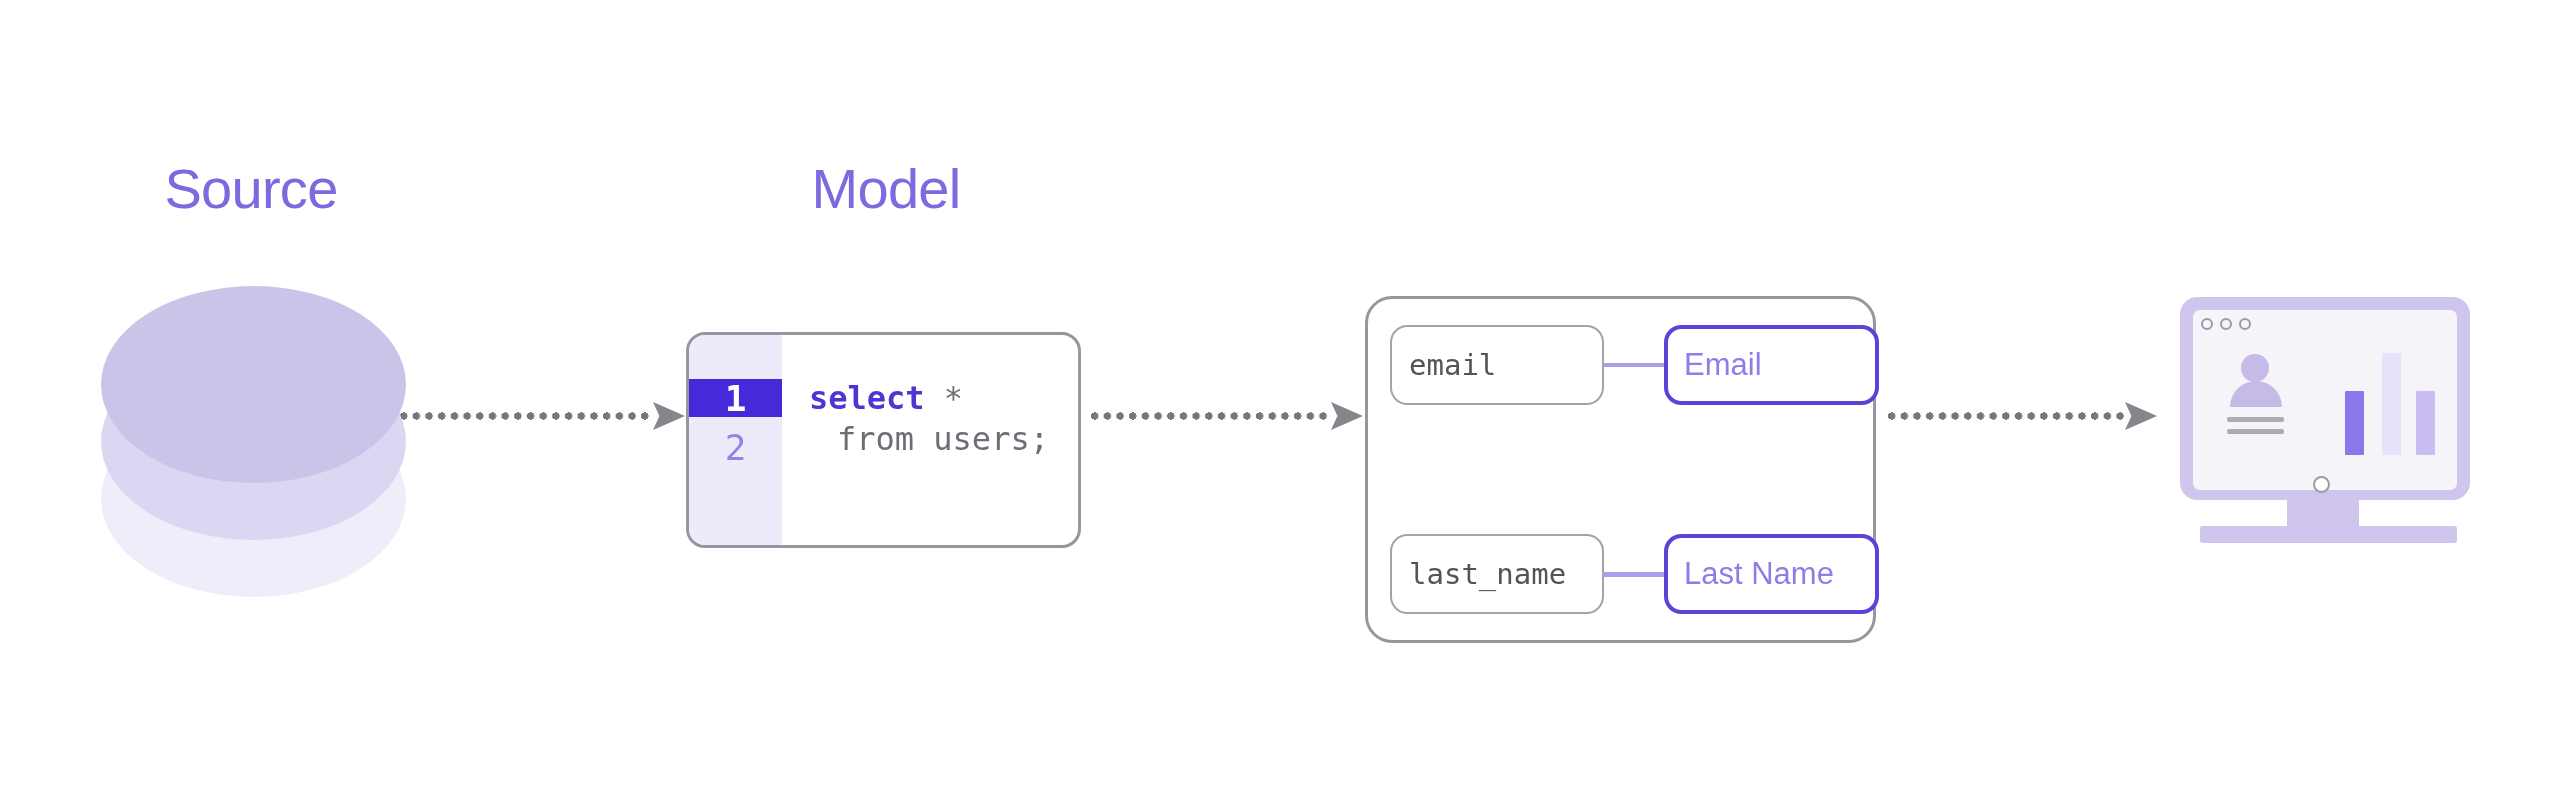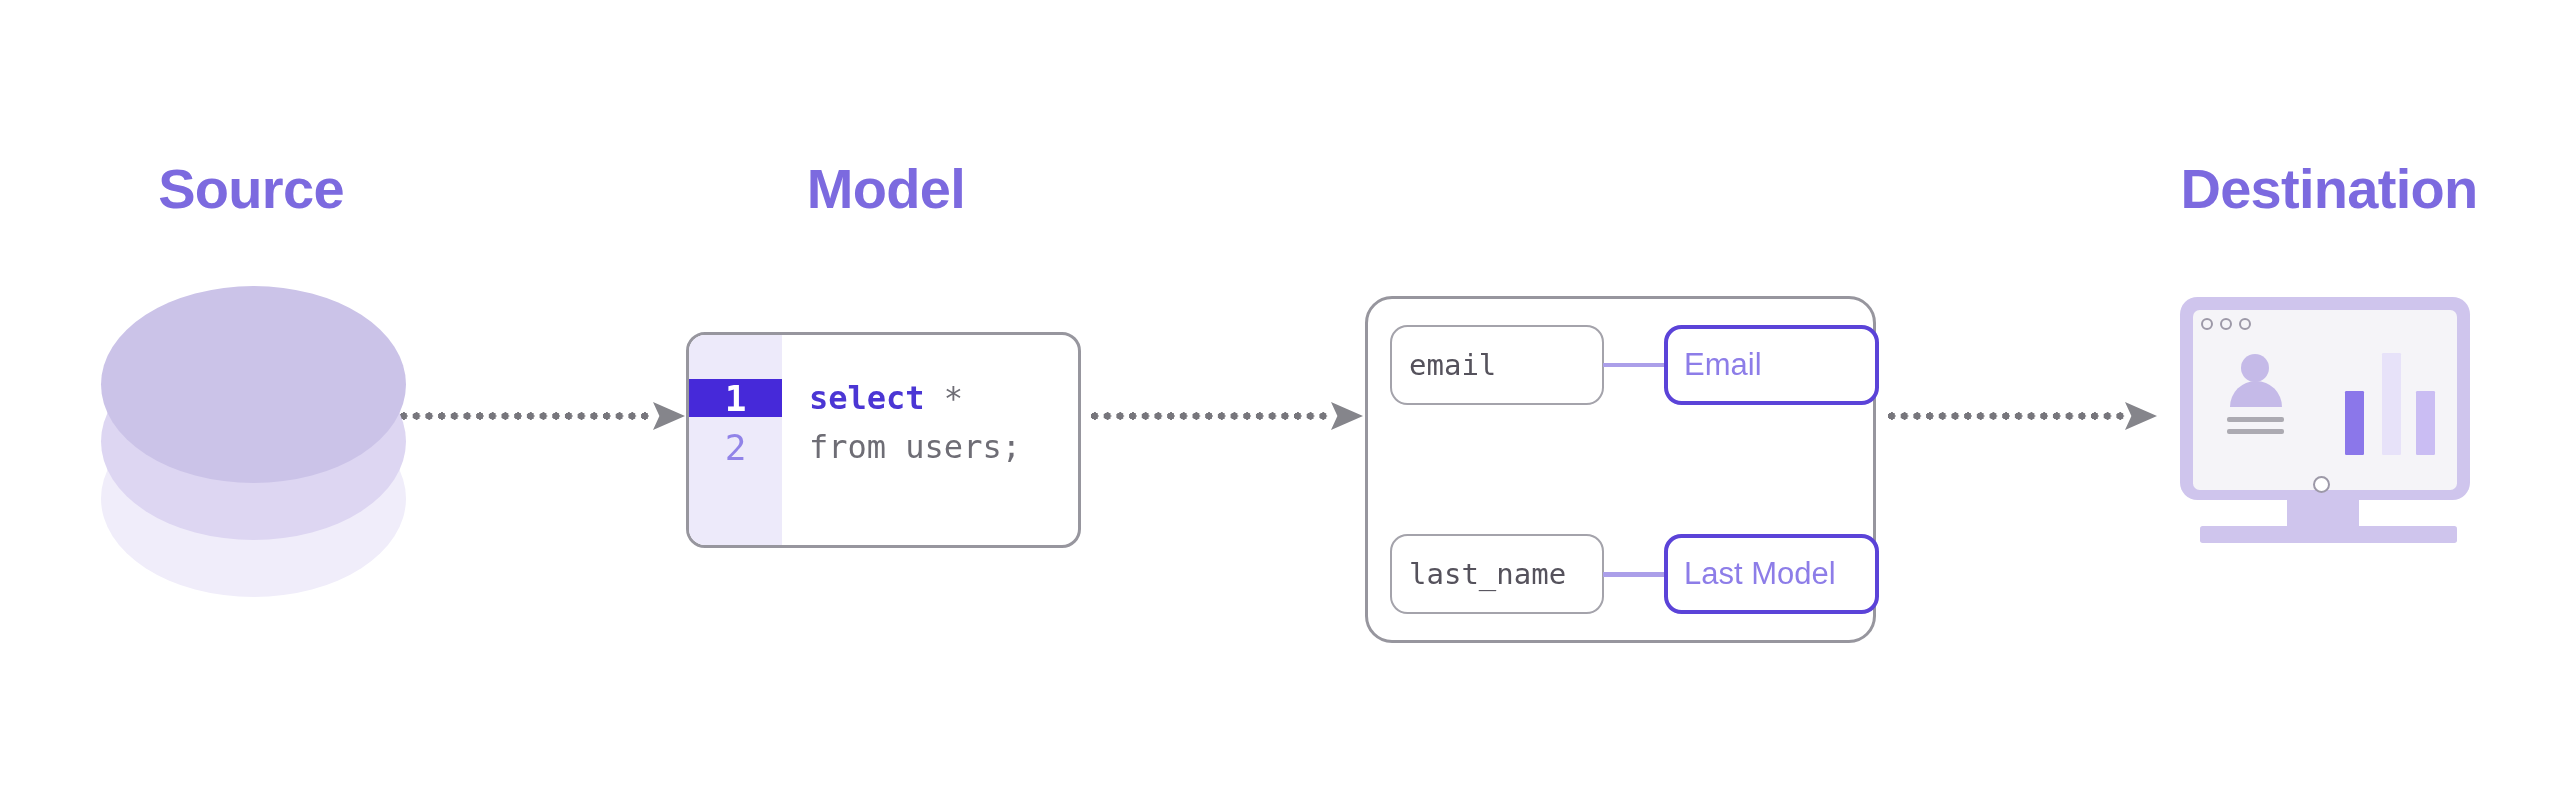--- a/index.html
+++ b/index.html
@@ -1,21 +1,21 @@
 <!DOCTYPE html>
 <html style="--accent: #7C6ADF; --db-top: #CBC3E8; --db-mid: #DDD6F2; --db-bottom: #F0EDFA; --box-border: #97969E; --gutter-bg: #EDEAFA; --highlight: #4629D9; --line-num: #9183E8; --code-keyword: #4B36D4; --code-text: #6E6D75; --dot: #77767C; --arrowhead: #85858B; --field-border: #A4A3AB; --field-text: #55525C; --connector: #AB9FE9; --map-border: #5B43D8; --map-text: #8D7DE8; --monitor-frame: #CFC5ED; --screen-bg: #F5F4F8; --person: #C5BAE8; --detail-line: #ACAAB2; --bar1: #8B77EA; --bar2: #E7E2F9; --bar3: #CABDF3; --ring: #9D99A8;font-size:10.7px"><head>
 <meta charset="utf-8">
 <style>
   html,body{margin:0;padding:0;background:#fff;}
   #stage{position:relative;width:2576px;height:794px;background:#ffffff;overflow:hidden;
          font-family:"Liberation Sans",sans-serif;}
 
   
   .stage-heading{position:absolute;top:156px;transform:translateX(-50%);
-    font-size:56px;font-weight:700;letter-spacing:-0.7px;color:var(--accent);white-space:nowrap;}
+    font-size:56px;font-weight:400;letter-spacing:-0.7px;color:var(--accent);white-space:nowrap;}
 
   
   .db{position:absolute;left:101px;top:286px;width:305px;height:311px;}
   .db .layer{position:absolute;left:0;width:305px;height:197px;border-radius:50%;}
   .db .l-top{top:0;background:var(--db-top);z-index:3;}
   .db .l-mid{top:57px;background:var(--db-mid);z-index:2;}
   .db .l-bottom{top:114px;background:var(--db-bottom);z-index:1;}
 
   
   .dots{position:absolute;top:412px;height:8px;background-repeat:repeat-x;
@@ -29,21 +29,21 @@
     border:3.4px solid var(--box-border);border-radius:19px;background:#fff;overflow:hidden;}
   .code-gutter{position:absolute;left:0;top:0;bottom:0;width:93px;background:var(--gutter-bg);}
   .code-highlight{position:absolute;left:0;top:44px;width:93px;height:38px;background:var(--highlight);}
   .line-num{position:absolute;left:0;width:93px;height:38px;display:flex;align-items:center;justify-content:center;
     font-family:"DejaVu Sans Mono",monospace;font-size:36px;}
   .line-num.n1{top:44px;color:#ffffff;font-weight:700;}
   .line-num.n2{top:93px;color:var(--line-num);}
   .code-line{position:absolute;left:120px;height:38px;display:flex;align-items:center;white-space:pre;
     font-family:"DejaVu Sans Mono",monospace;font-size:32px;color:var(--code-text);}
   .code-line.c1{top:44px;}
-  .code-line.c2{top:93px;}
+  .code-line.c2{top:85px;margin-left:28px;}
   .kw{color:var(--code-keyword);font-weight:700;}
 
   
   .sync-box{position:absolute;left:1365px;top:267px;width:511px;height:347px;box-sizing:border-box;
     border:3.4px solid var(--box-border);border-radius:27px;background:#fff;margin-top:29px;}
   .map-row{position:absolute;left:22px;width:460px;height:80px;}
   .map-row.r0{top:25.5px;} .map-row.r1{top:130px;} .map-row.r2{top:235px;text-align:right;}
   .field-box{position:absolute;left:0;top:0;width:214px;height:80px;box-sizing:border-box;
     border:2.7px solid var(--field-border);border-radius:17.4px;background:#fff;
     display:flex;align-items:center;padding-left:17px;
@@ -75,21 +75,20 @@
   .mon-stand{position:absolute;left:107px;top:203px;width:72px;height:25.5px;background:var(--monitor-frame);}
   .mon-base{position:absolute;left:20px;top:229px;width:257px;height:17px;border-radius:2.7px;background:var(--monitor-frame);}
 </style>
 </head>
 <body>
 
 <div id="stage">
 
   <div class="stage-heading" style="left:251px">Source</div>
   <div class="stage-heading" style="left:886px">Model</div>
-  <div class="stage-heading" style="left:2329px">Destination</div>
 
   <div class="db">
     <div class="layer l-bottom"></div>
     <div class="layer l-mid"></div>
     <div class="layer l-top"></div>
   </div>
 
   <div class="dots" style="left:400px;width:250px"></div>
   <div class="arrowhead" style="left:653px"></div>
 
@@ -110,21 +109,21 @@
     <div class="map-row r0">
       <div class="field-box">email</div>
       <div class="map-connector"></div>
       <div class="map-box">Email</div>
     </div>
 
 
     <div class="map-row r2">
       <div class="field-box">last_name</div>
       <div class="map-connector"></div>
-      <div class="map-box">Last Model</div>
+      <div class="map-box">Last Name</div>
     </div>
 
   </div>
 
   <div class="dots" style="left:1888px;width:237px"></div>
   <div class="arrowhead" style="left:2125px"></div>
 
   <div class="monitor">
     <div class="mon-frame"></div>
     <div class="mon-screen">

